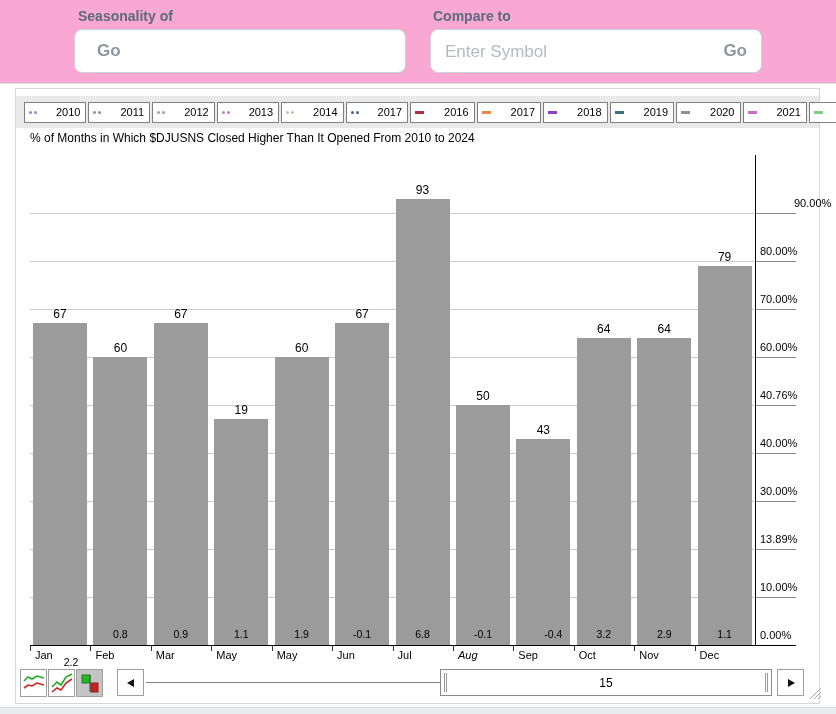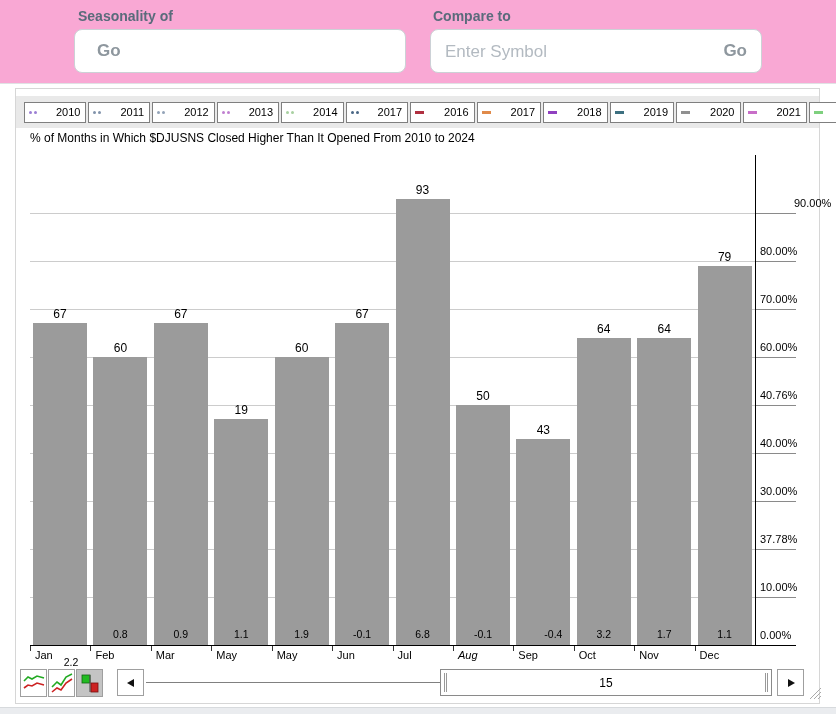--- a/index.html
+++ b/index.html
@@ -147,21 +147,21 @@
 <div class="abs chart-title">% of Months in Which $DJUSNS Closed Higher Than It Opened From 2010 to 2024</div>
 
 <div class="abs" id="plot" style="left:0; top:0; width:836px; height:714px; pointer-events:none;">
     <div class="ytickline" style="position: absolute; left: 755px; top: 645px; width: 41px;"></div>
     <div class="ylab" style="position: absolute; left: 760px; top: 629px;">0.00%</div>
     <div class="gridline" style="position: absolute; left: 30px; top: 597px; width: 725px;"></div>
     <div class="ytickline" style="position: absolute; left: 755px; top: 597px; width: 41px;"></div>
     <div class="ylab" style="position: absolute; left: 760px; top: 581px;">10.00%</div>
     <div class="gridline" style="position: absolute; left: 30px; top: 549px; width: 725px;"></div>
     <div class="ytickline" style="position: absolute; left: 755px; top: 549px; width: 41px;"></div>
-    <div class="ylab" style="position: absolute; left: 760px; top: 533px;">37.78%</div>
+    <div class="ylab" style="position: absolute; left: 760px; top: 533px;">13.89%</div>
     <div class="gridline" style="position: absolute; left: 30px; top: 501px; width: 725px;"></div>
     <div class="ytickline" style="position: absolute; left: 755px; top: 501px; width: 41px;"></div>
     <div class="ylab" style="position: absolute; left: 760px; top: 485px;">30.00%</div>
     <div class="gridline" style="position: absolute; left: 30px; top: 453px; width: 725px;"></div>
     <div class="ytickline" style="position: absolute; left: 755px; top: 453px; width: 41px;"></div>
     <div class="ylab" style="position: absolute; left: 760px; top: 437px;">40.00%</div>
     <div class="gridline" style="position: absolute; left: 30px; top: 405px; width: 725px;"></div>
     <div class="ytickline" style="position: absolute; left: 755px; top: 405px; width: 41px;"></div>
     <div class="ylab" style="position: absolute; left: 760px; top: 389px;">40.76%</div>
     <div class="gridline" style="position: absolute; left: 30px; top: 357px; width: 725px;"></div>
@@ -221,21 +221,21 @@
     <div class="bar-foot" style="position: absolute; left: 516.36px; top: 628px; width: 74px;">-0.4</div>
     <div class="mtick" style="position: absolute; left: 513.36px; top: 645px; height: 6px;"></div>
     <div class="month-lab" style="position: absolute; left: 518.36px; top: 649px;">Sep</div>
     <div class="bar" style="position: absolute; left: 576.78px; top: 337.8px; width: 54px; height: 307.2px; background: rgb(155, 155, 155);"></div>
     <div class="bar-val" style="position: absolute; left: 576.78px; top: 321.8px; width: 54px;">64</div>
     <div class="bar-foot" style="position: absolute; left: 576.78px; top: 628px; width: 54px;">3.2</div>
     <div class="mtick" style="position: absolute; left: 573.78px; top: 645px; height: 6px;"></div>
     <div class="month-lab" style="position: absolute; left: 578.78px; top: 649px;">Oct</div>
     <div class="bar" style="position: absolute; left: 637.2px; top: 337.8px; width: 54px; height: 307.2px; background: rgb(155, 155, 155);"></div>
     <div class="bar-val" style="position: absolute; left: 637.2px; top: 321.8px; width: 54px;">64</div>
-    <div class="bar-foot" style="position: absolute; left: 637.2px; top: 628px; width: 54px;">1.7</div>
+    <div class="bar-foot" style="position: absolute; left: 637.2px; top: 628px; width: 54px;">2.9</div>
     <div class="mtick" style="position: absolute; left: 634.2px; top: 645px; height: 6px;"></div>
     <div class="month-lab" style="position: absolute; left: 639.2px; top: 649px;">Nov</div>
     <div class="bar" style="position: absolute; left: 697.62px; top: 265.8px; width: 54px; height: 379.2px; background: rgb(155, 155, 155);"></div>
     <div class="bar-val" style="position: absolute; left: 697.62px; top: 249.8px; width: 54px;">79</div>
     <div class="bar-foot" style="position: absolute; left: 697.62px; top: 628px; width: 54px;">1.1</div>
     <div class="mtick" style="position: absolute; left: 694.62px; top: 645px; height: 6px;"></div>
     <div class="month-lab" style="position: absolute; left: 699.62px; top: 649px;">Dec</div>
     <div class="axis-line" style="position: absolute; left: 755px; top: 155px; width: 1px; height: 491px;"></div>
     <div class="axis-line" style="position: absolute; left: 30px; top: 645px; width: 766px; height: 1px;"></div>
   </div>

